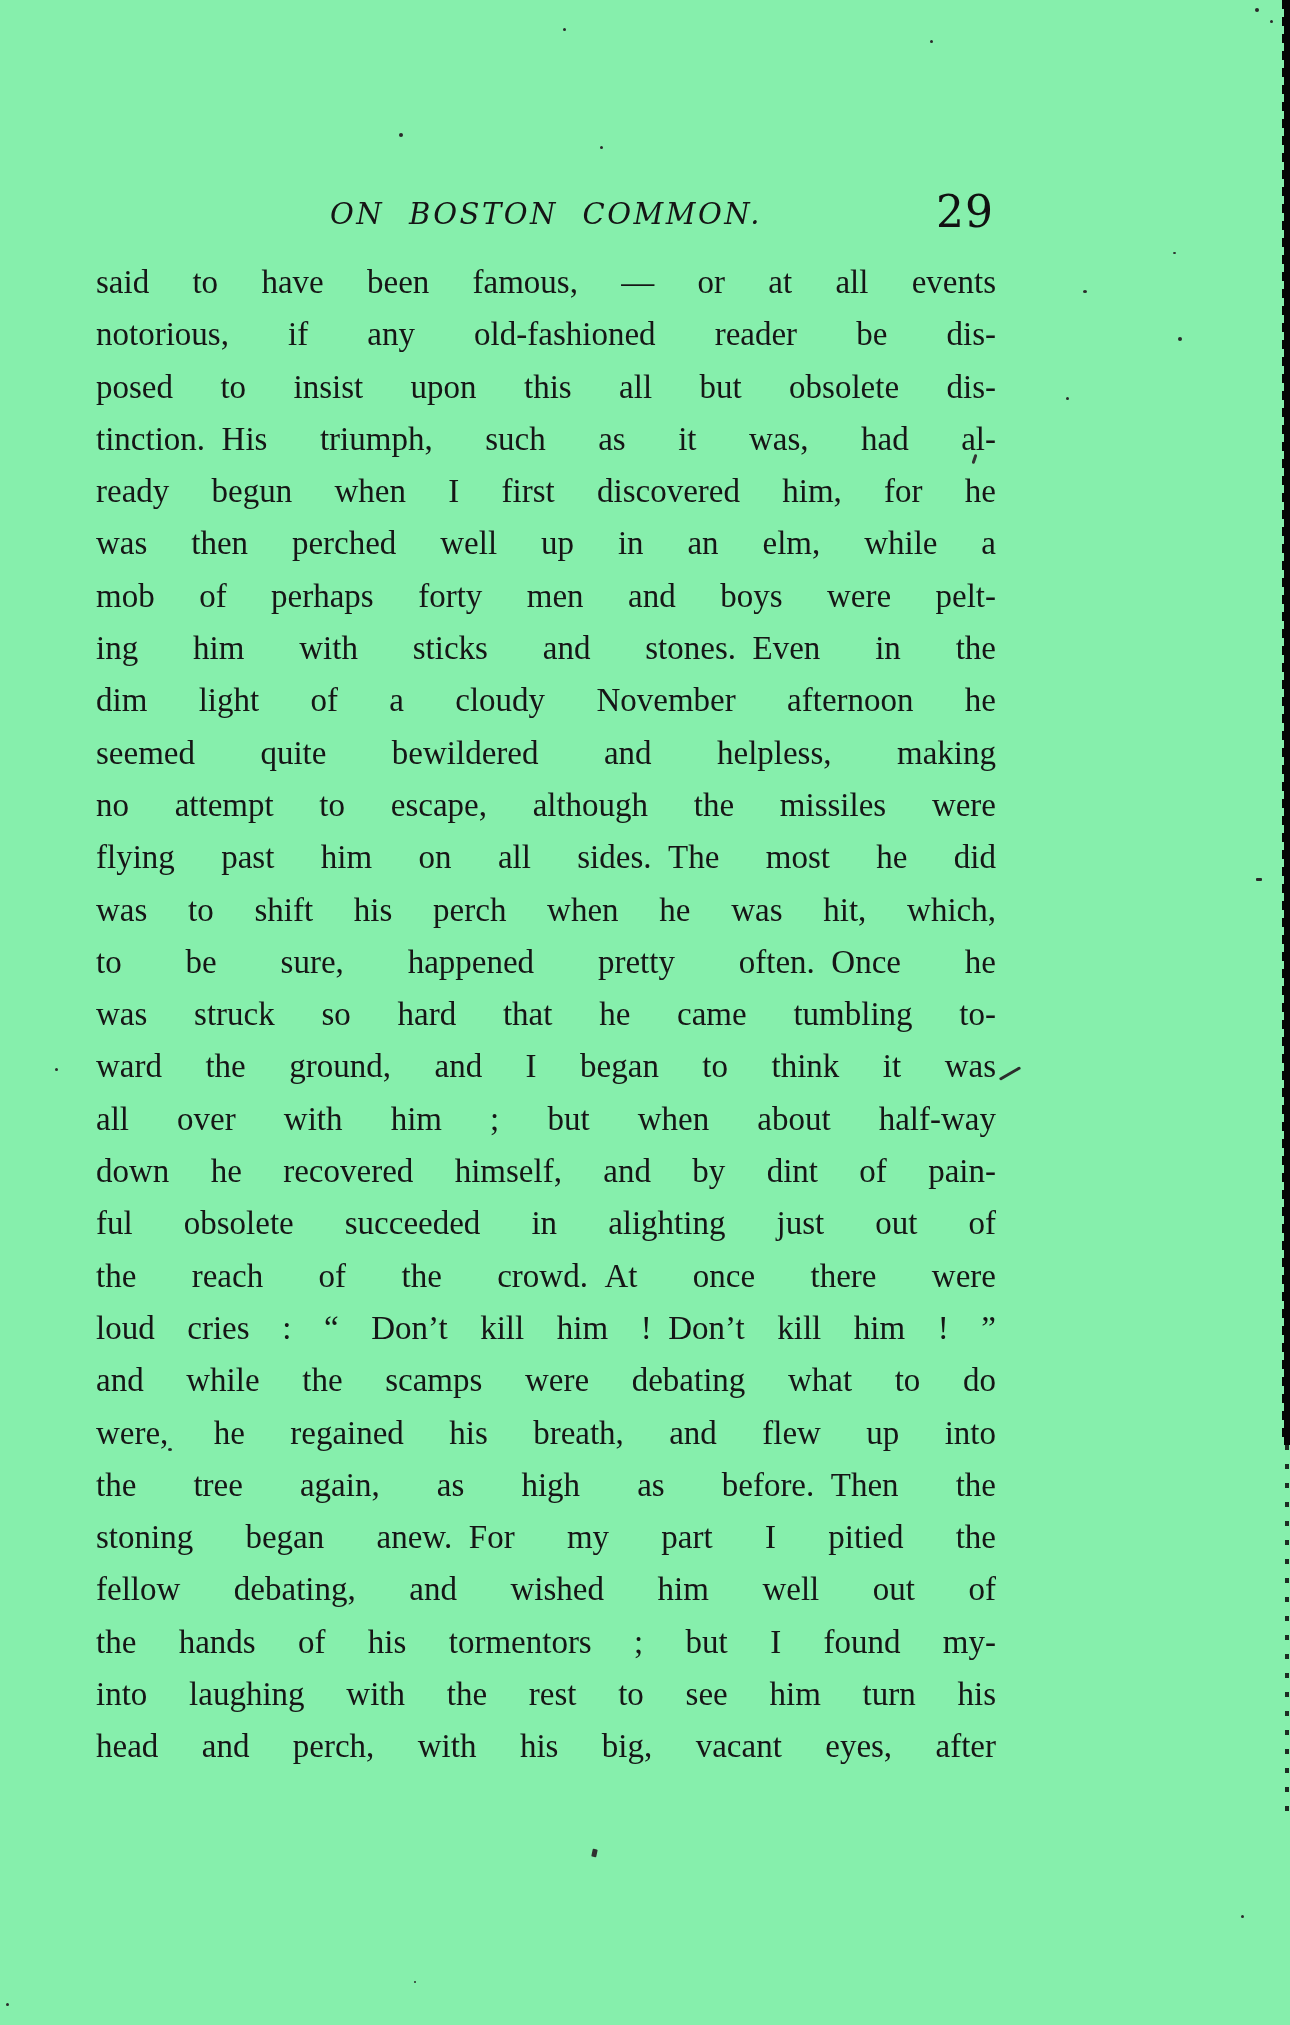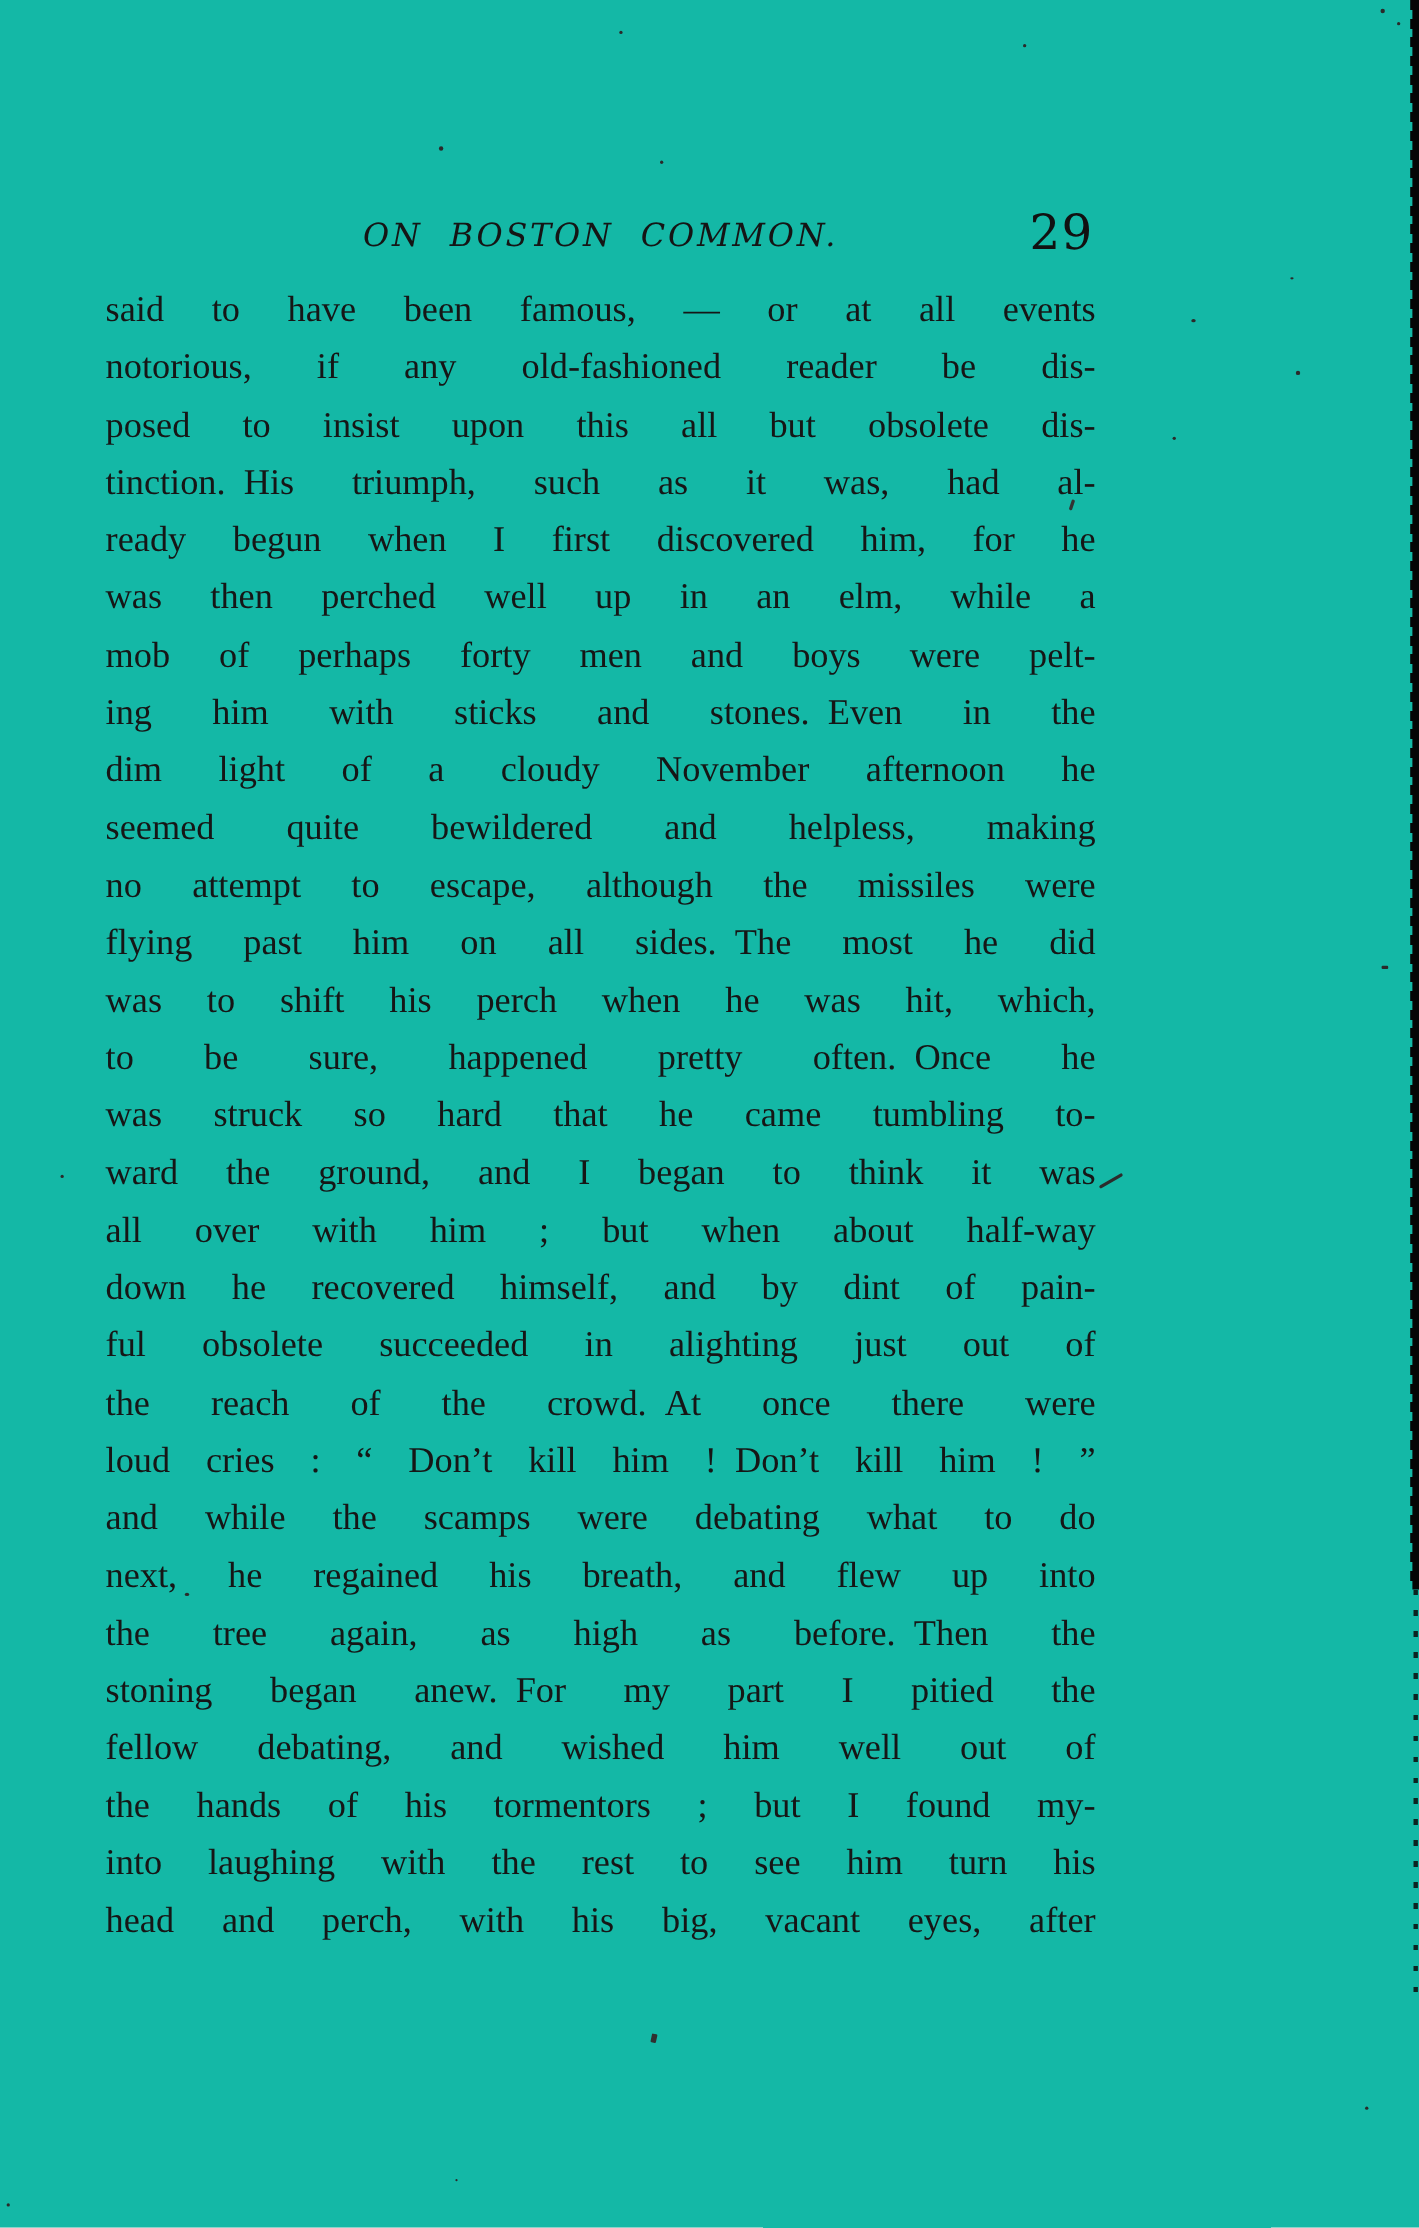--- a/index.html
+++ b/index.html
@@ -1,19 +1,19 @@
 <!DOCTYPE html>
 <html><head>
 <meta charset="utf-8">
 <style>
   html,body{margin:0;padding:0;background:#e8e8e8;}
   .page{
     position:relative;
     width:1290px;height:2025px;
-    background:#14b8a6;
+    background:#86efac;
     overflow:hidden;
     font-family:"DejaVu Serif", serif;
     color:#161616;
   }
   
   .header-row{position:absolute;left:96px;top:194px;width:900px;height:46px;}
   .running-title{
     display:block;text-align:center;
     font-style:italic;font-size:29px;line-height:40px;
     letter-spacing:2.5px;word-spacing:13px;
@@ -88,21 +88,21 @@
     <div class="line">was to shift his perch when he was hit, which,</div>
     <div class="line">to be sure, happened pretty often. Once he</div>
     <div class="line">was struck so hard that he came tumbling to-</div>
     <div class="line">ward the ground, and I began to think it was</div>
     <div class="line">all over with him ; but when about half-way</div>
     <div class="line">down he recovered himself, and by dint of pain-</div>
     <div class="line">ful obsolete succeeded in alighting just out of</div>
     <div class="line">the reach of the crowd. At once there were</div>
     <div class="line">loud cries : “ Don’t kill him ! Don’t kill him ! ”</div>
     <div class="line">and while the scamps were debating what to do</div>
-    <div class="line">next, he regained his breath, and flew up into</div>
+    <div class="line">were, he regained his breath, and flew up into</div>
     <div class="line">the tree again, as high as before. Then the</div>
     <div class="line">stoning began anew. For my part I pitied the</div>
     <div class="line">fellow debating, and wished him well out of</div>
     <div class="line">the hands of his tormentors ; but I found my-</div>
     <div class="line">into laughing with the rest to see him turn his</div>
     <div class="line">head and perch, with his big, vacant eyes, after</div>
   </div>
 
   <div class="edge-band"></div>
   <div class="edge-band-ragged"></div>

